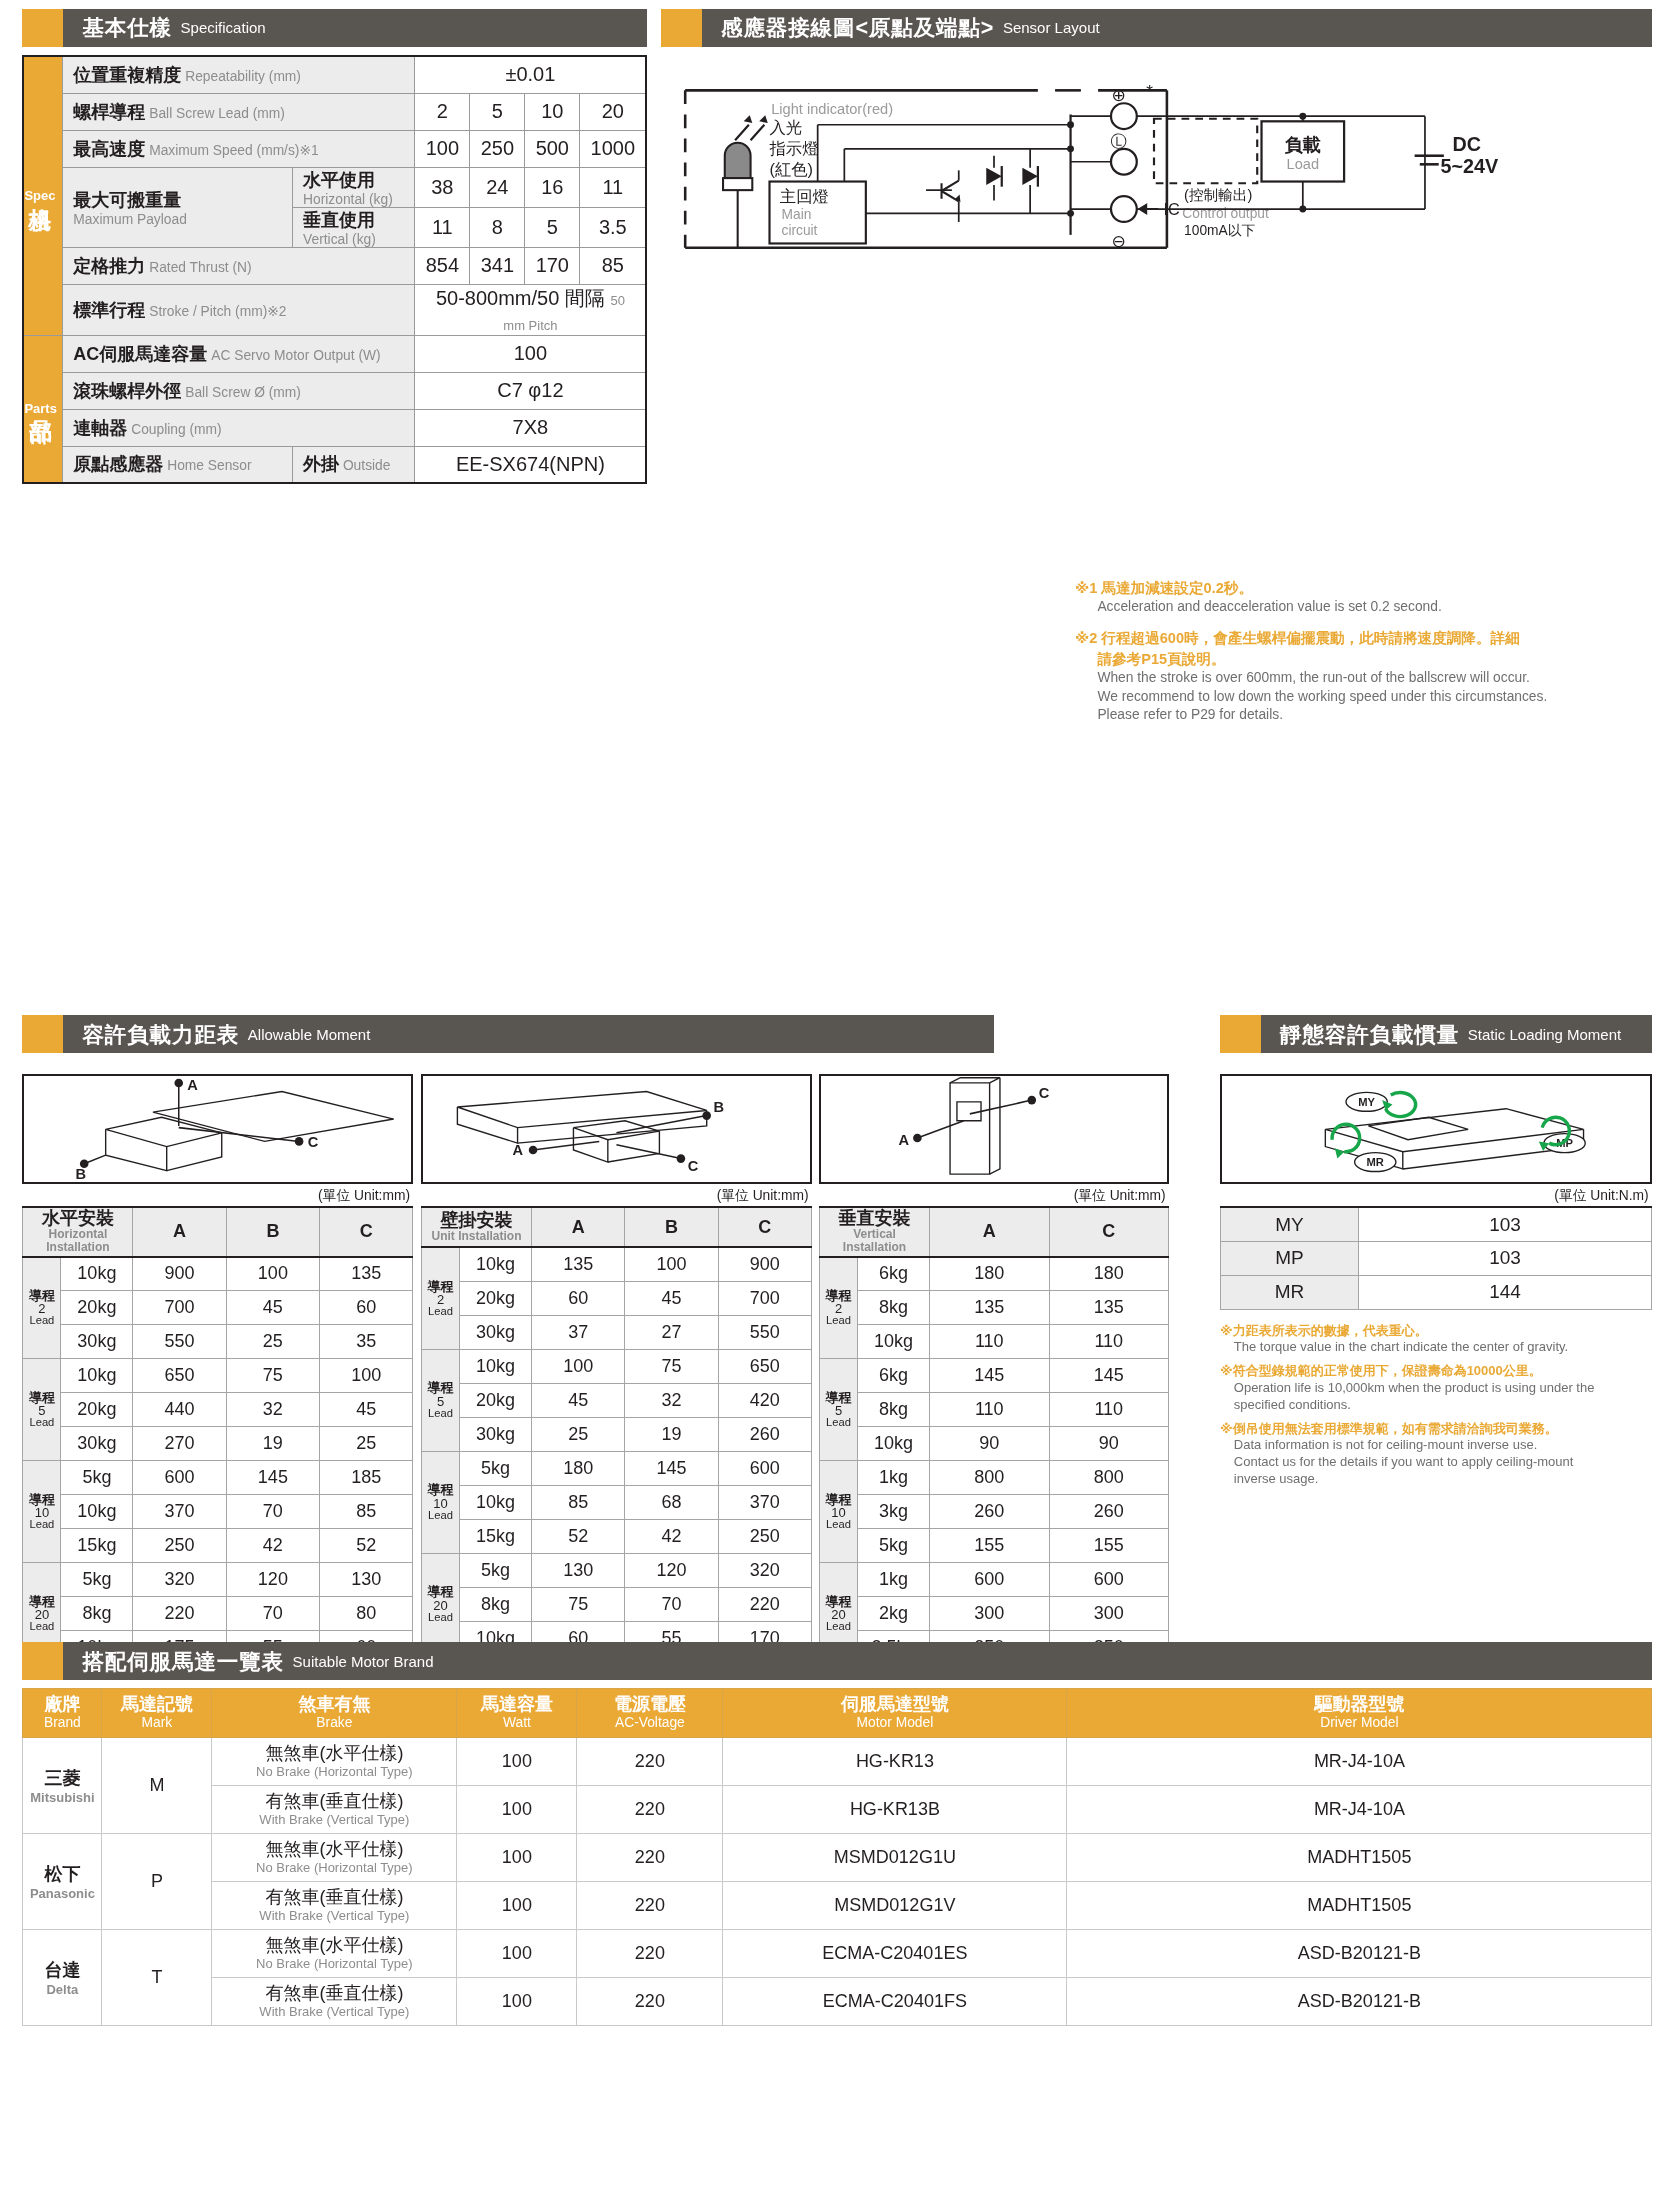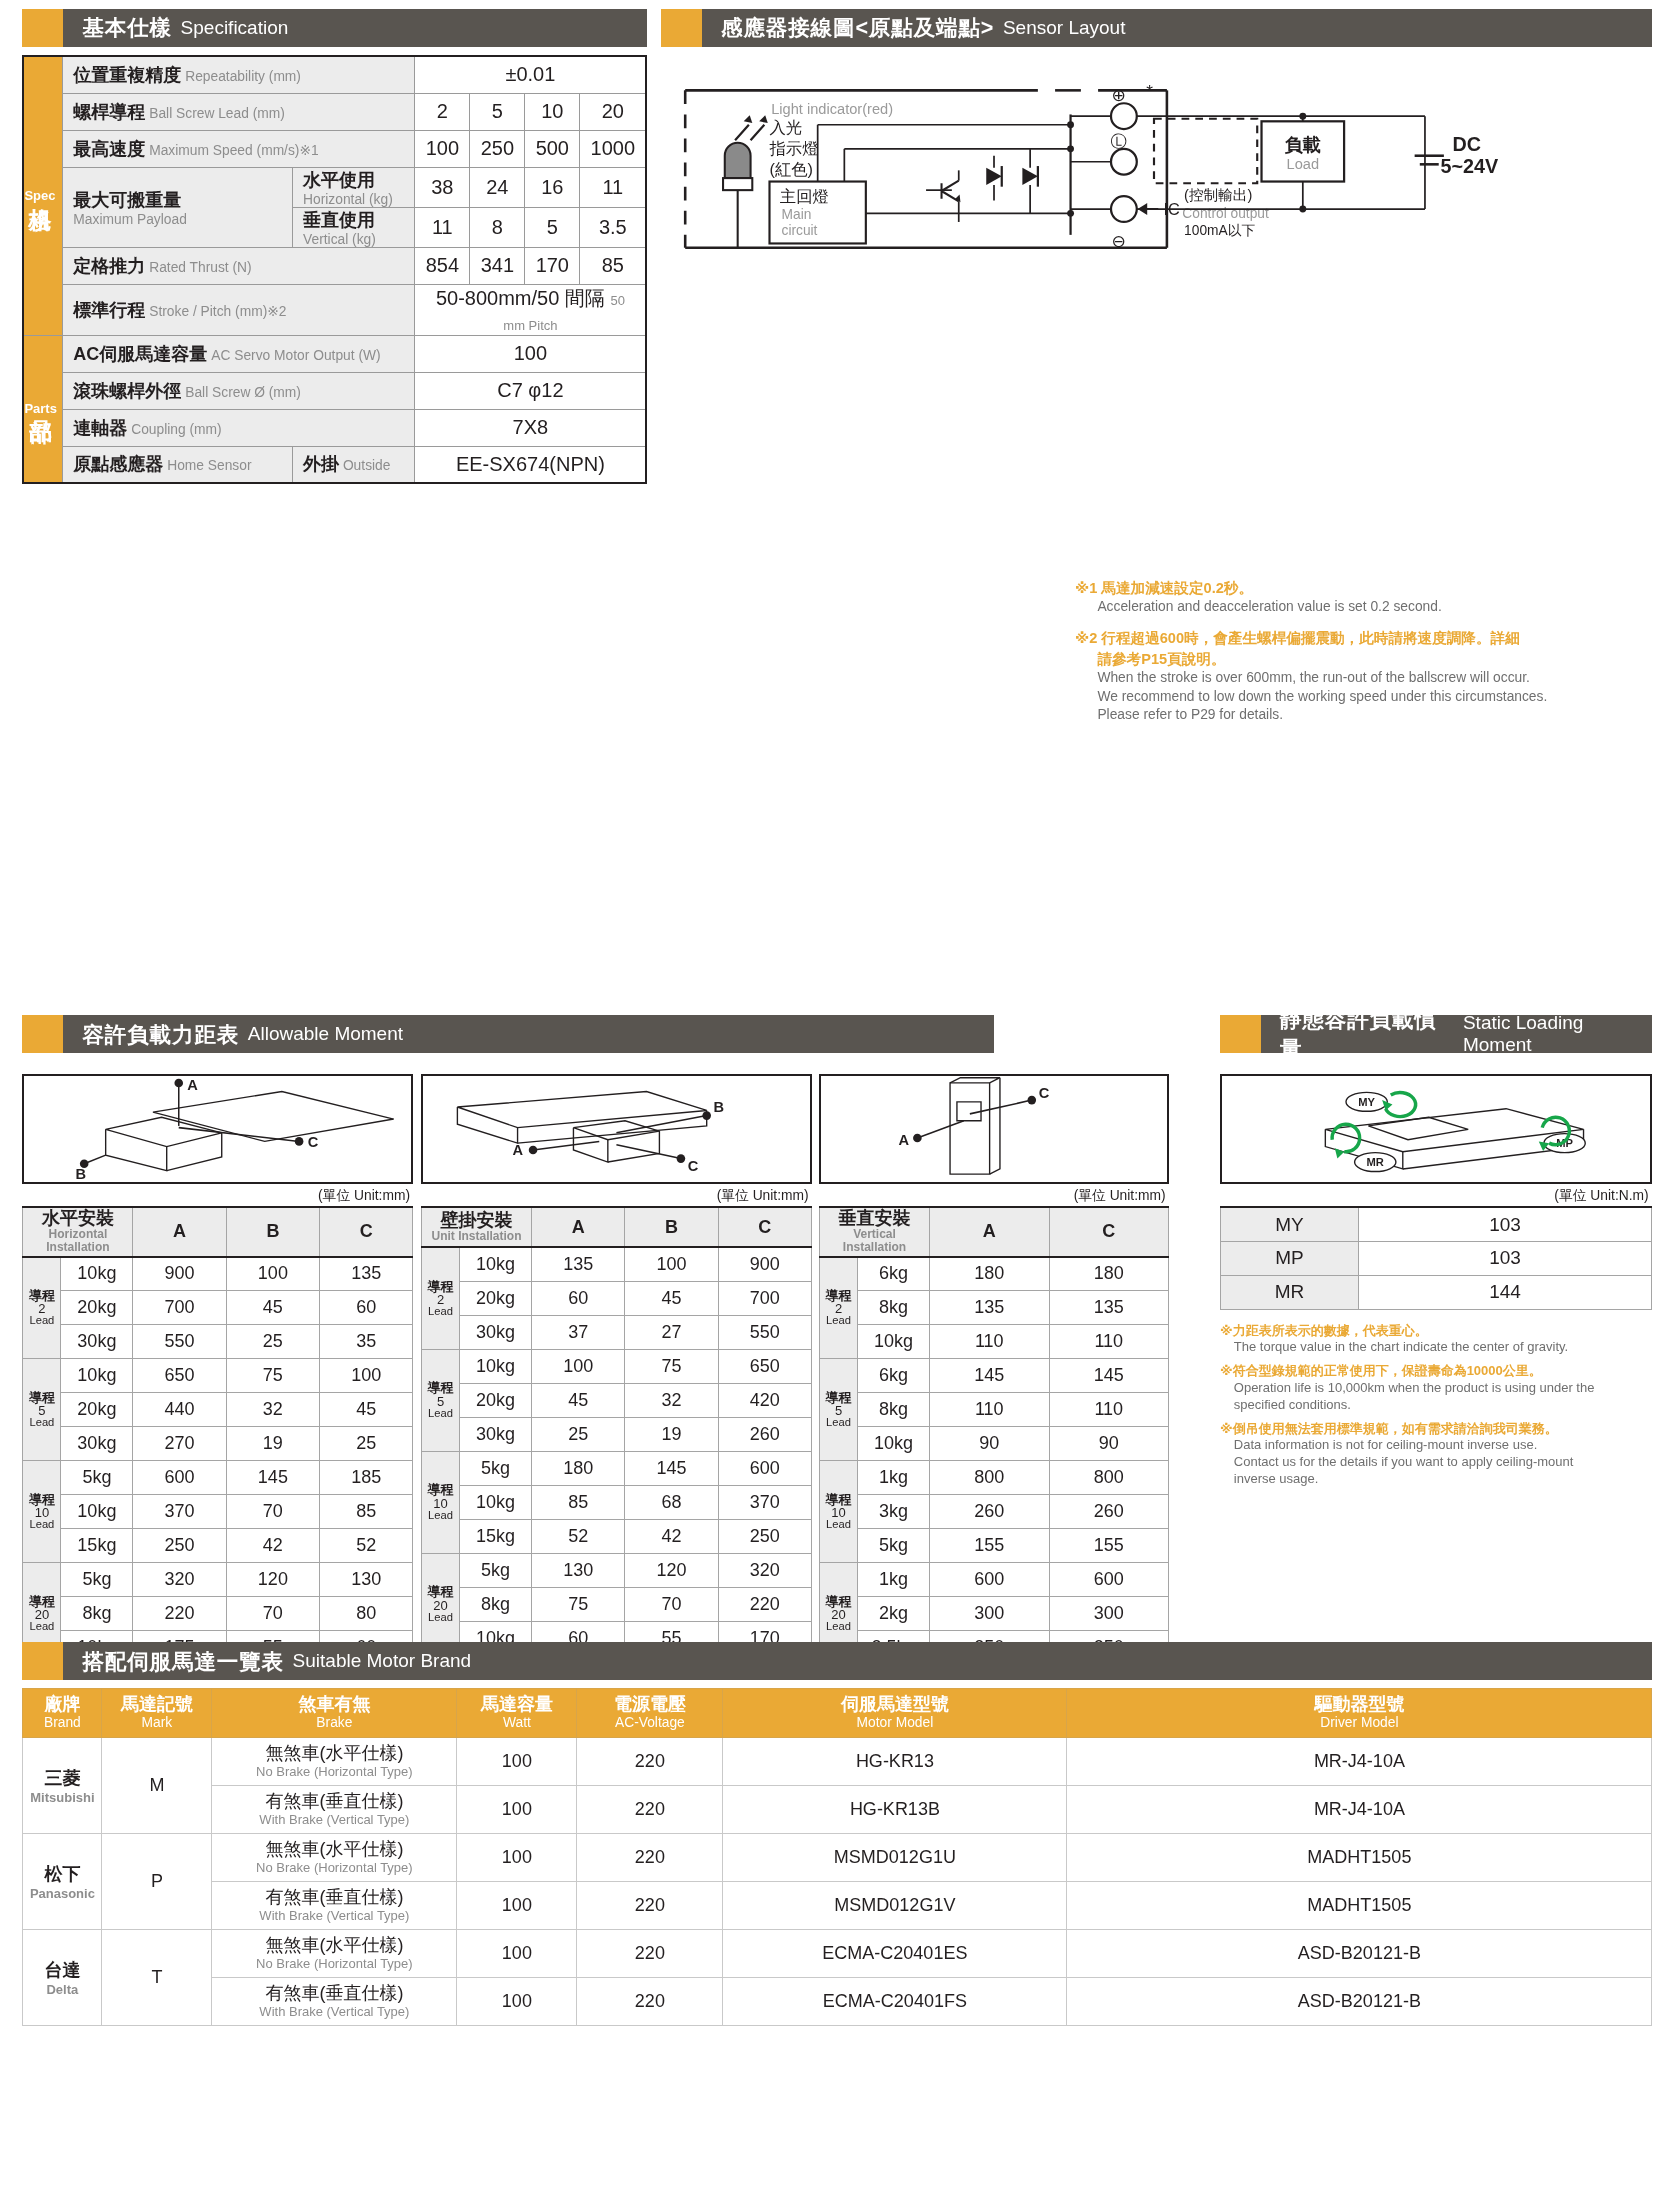--- a/index.html
+++ b/index.html
@@ -9,23 +9,23 @@
     background:#ffffff;
     font-family:"Liberation Sans","DejaVu Sans",sans-serif;
     color:#231f20;
     position:relative;
     overflow:hidden;
   }
 
   
   .sec-bar { display:flex; align-items:stretch; height:38px; }
   .sec-bar .tab { width:41px; background:#eaa935; flex:0 0 41px; }
-  .sec-bar .bar { flex:1; background:#595550; display:flex; align-items:center; padding-left:19px; }
+  .sec-bar .bar { flex:1; background:#595550; display:flex; align-items:center; padding-left:19px;text-align:right; }
   .sec-bar .cn { color:#fff; font-size:21.5px; font-weight:bold; letter-spacing:0.9px; }
-  .sec-bar .en { color:#fff; font-size:19px; margin-left:8.6px; }
+  .sec-bar .en { color:#fff; font-size:15px; margin-left:8.6px; }
 
   
   .cn-lbl { font-size:18px; font-weight:bold; color:#231f20; }
   .en-lbl { font-size:13.8px; color:#8d8d8d; font-weight:normal; }
 
   
   #spec-wrap { position:absolute; left:22.4px; top:8.6px; width:625px; }
   #spec-table { border-collapse:collapse; width:625px; margin-top:8.6px;
                 border:2.6px solid #231f20; }
   #spec-table td { border:0.9px solid #9a9a9a; padding:0 10.3px; height:37px; vertical-align:middle; }

